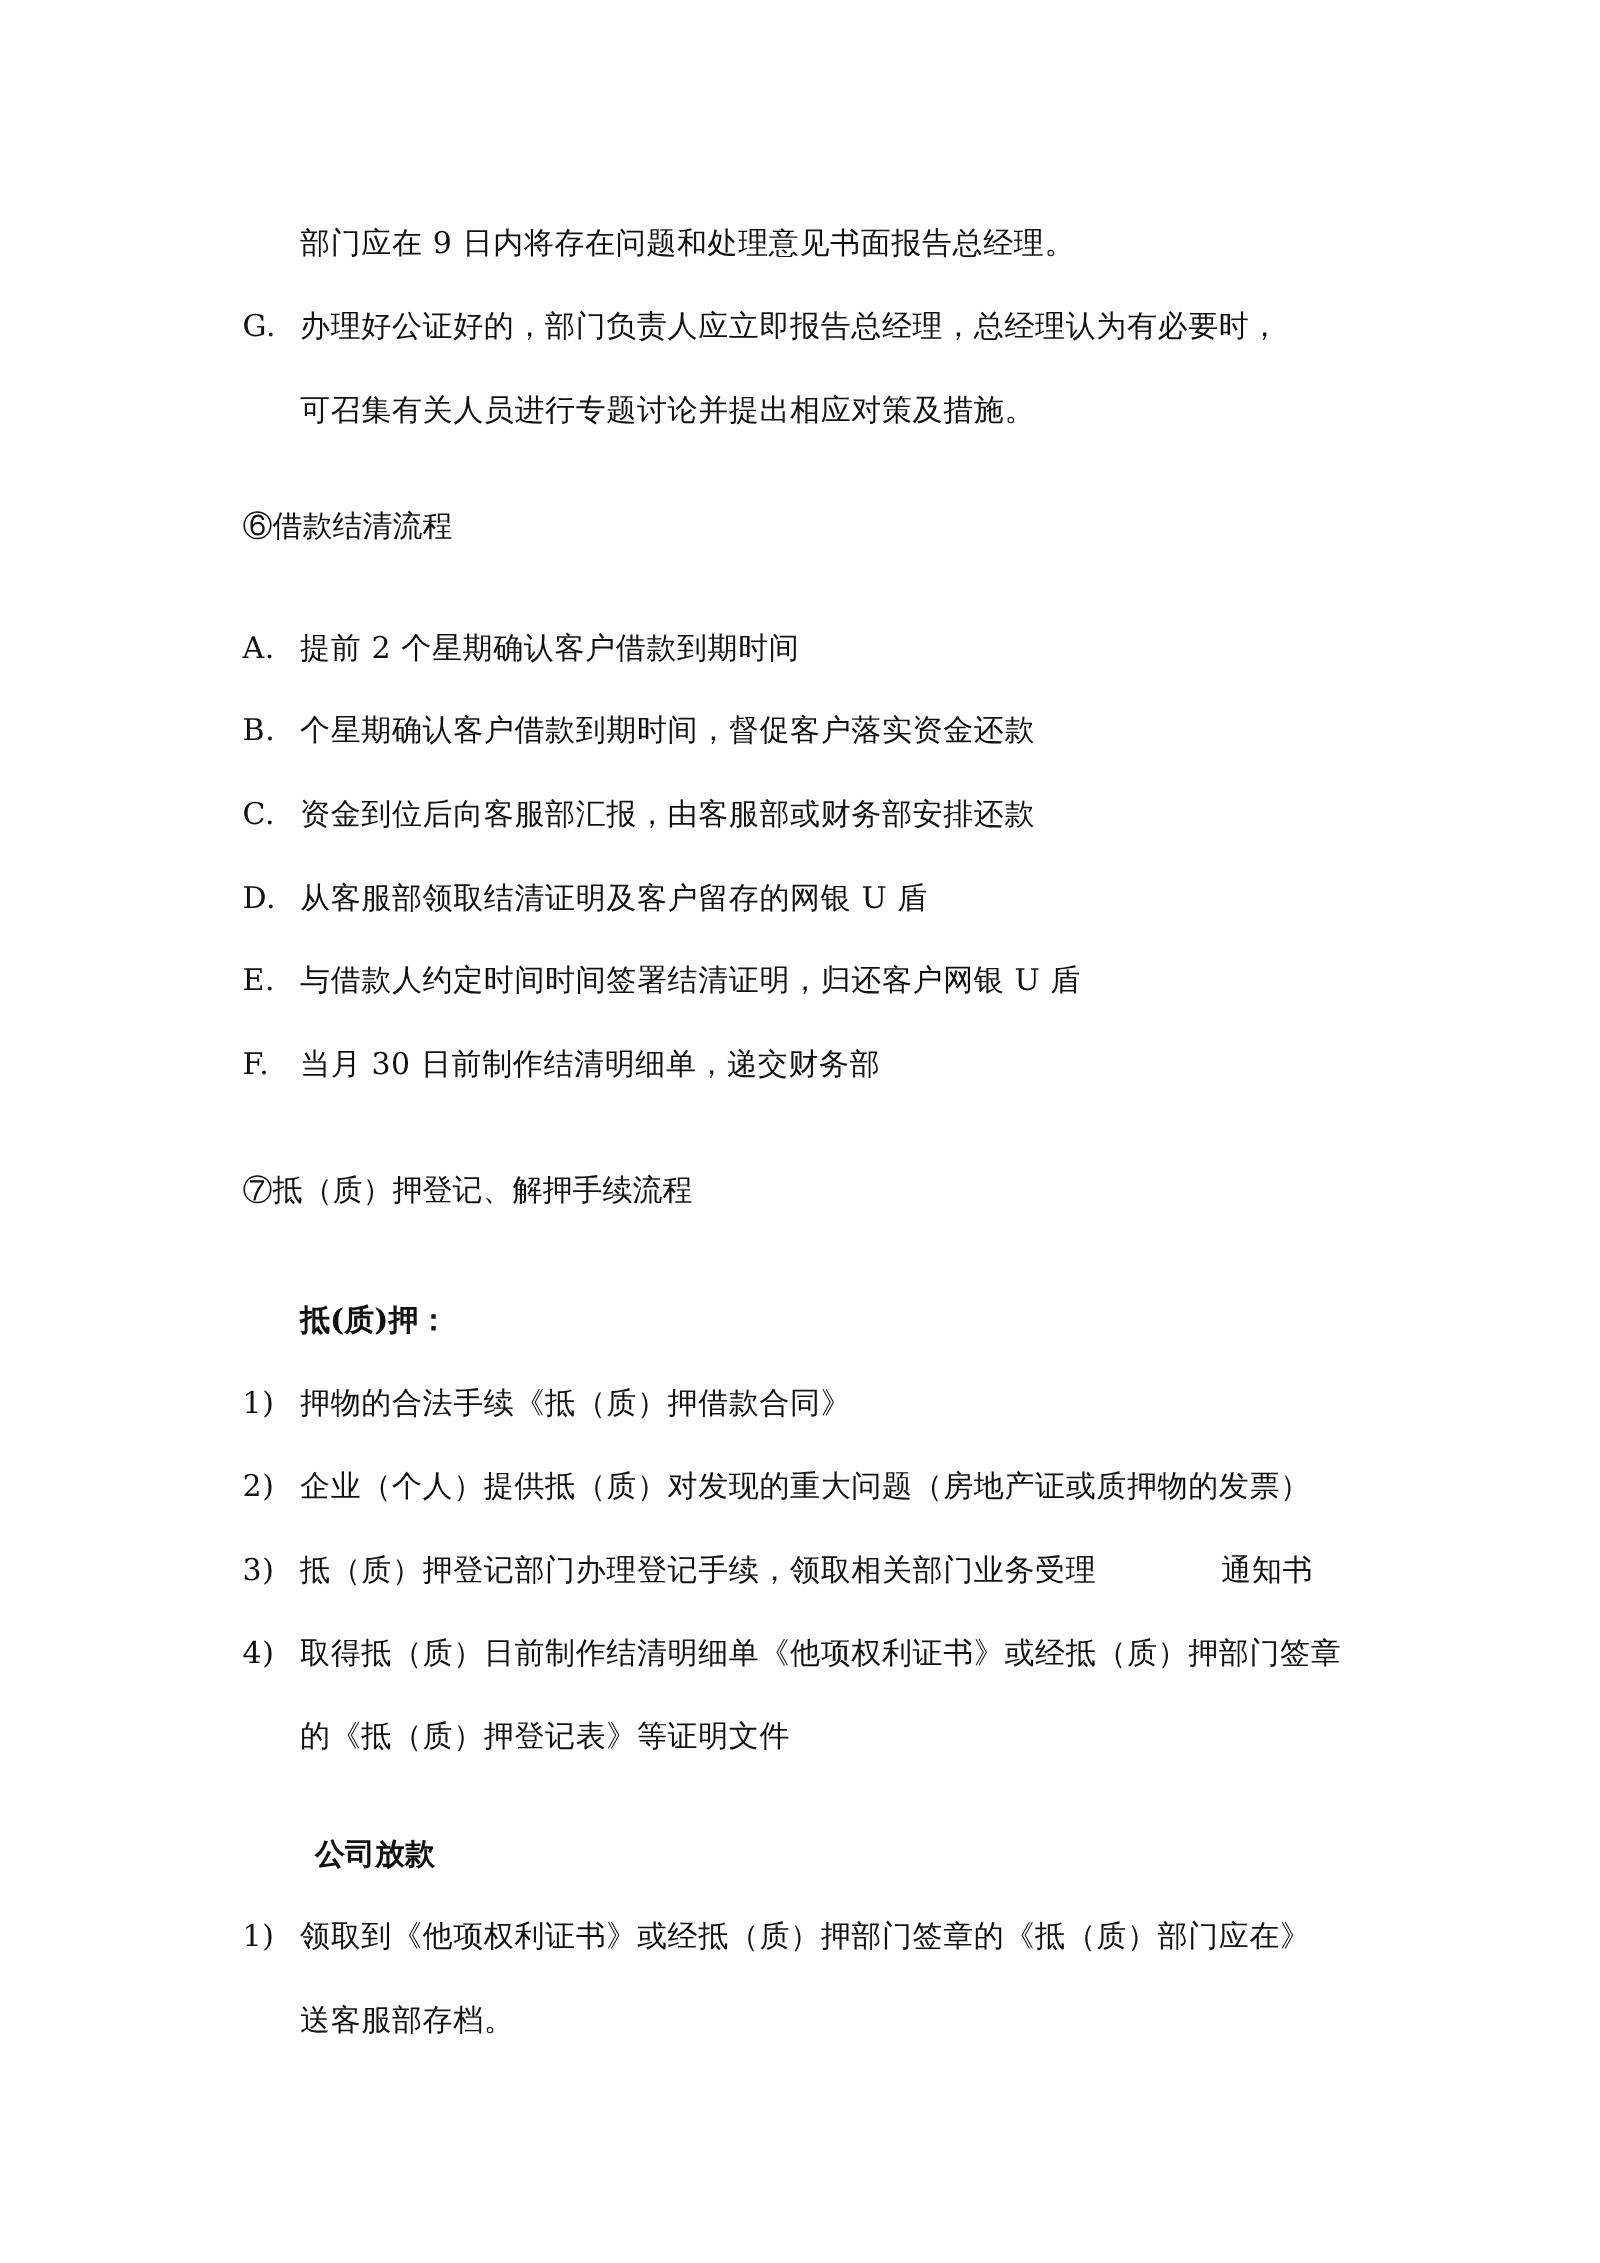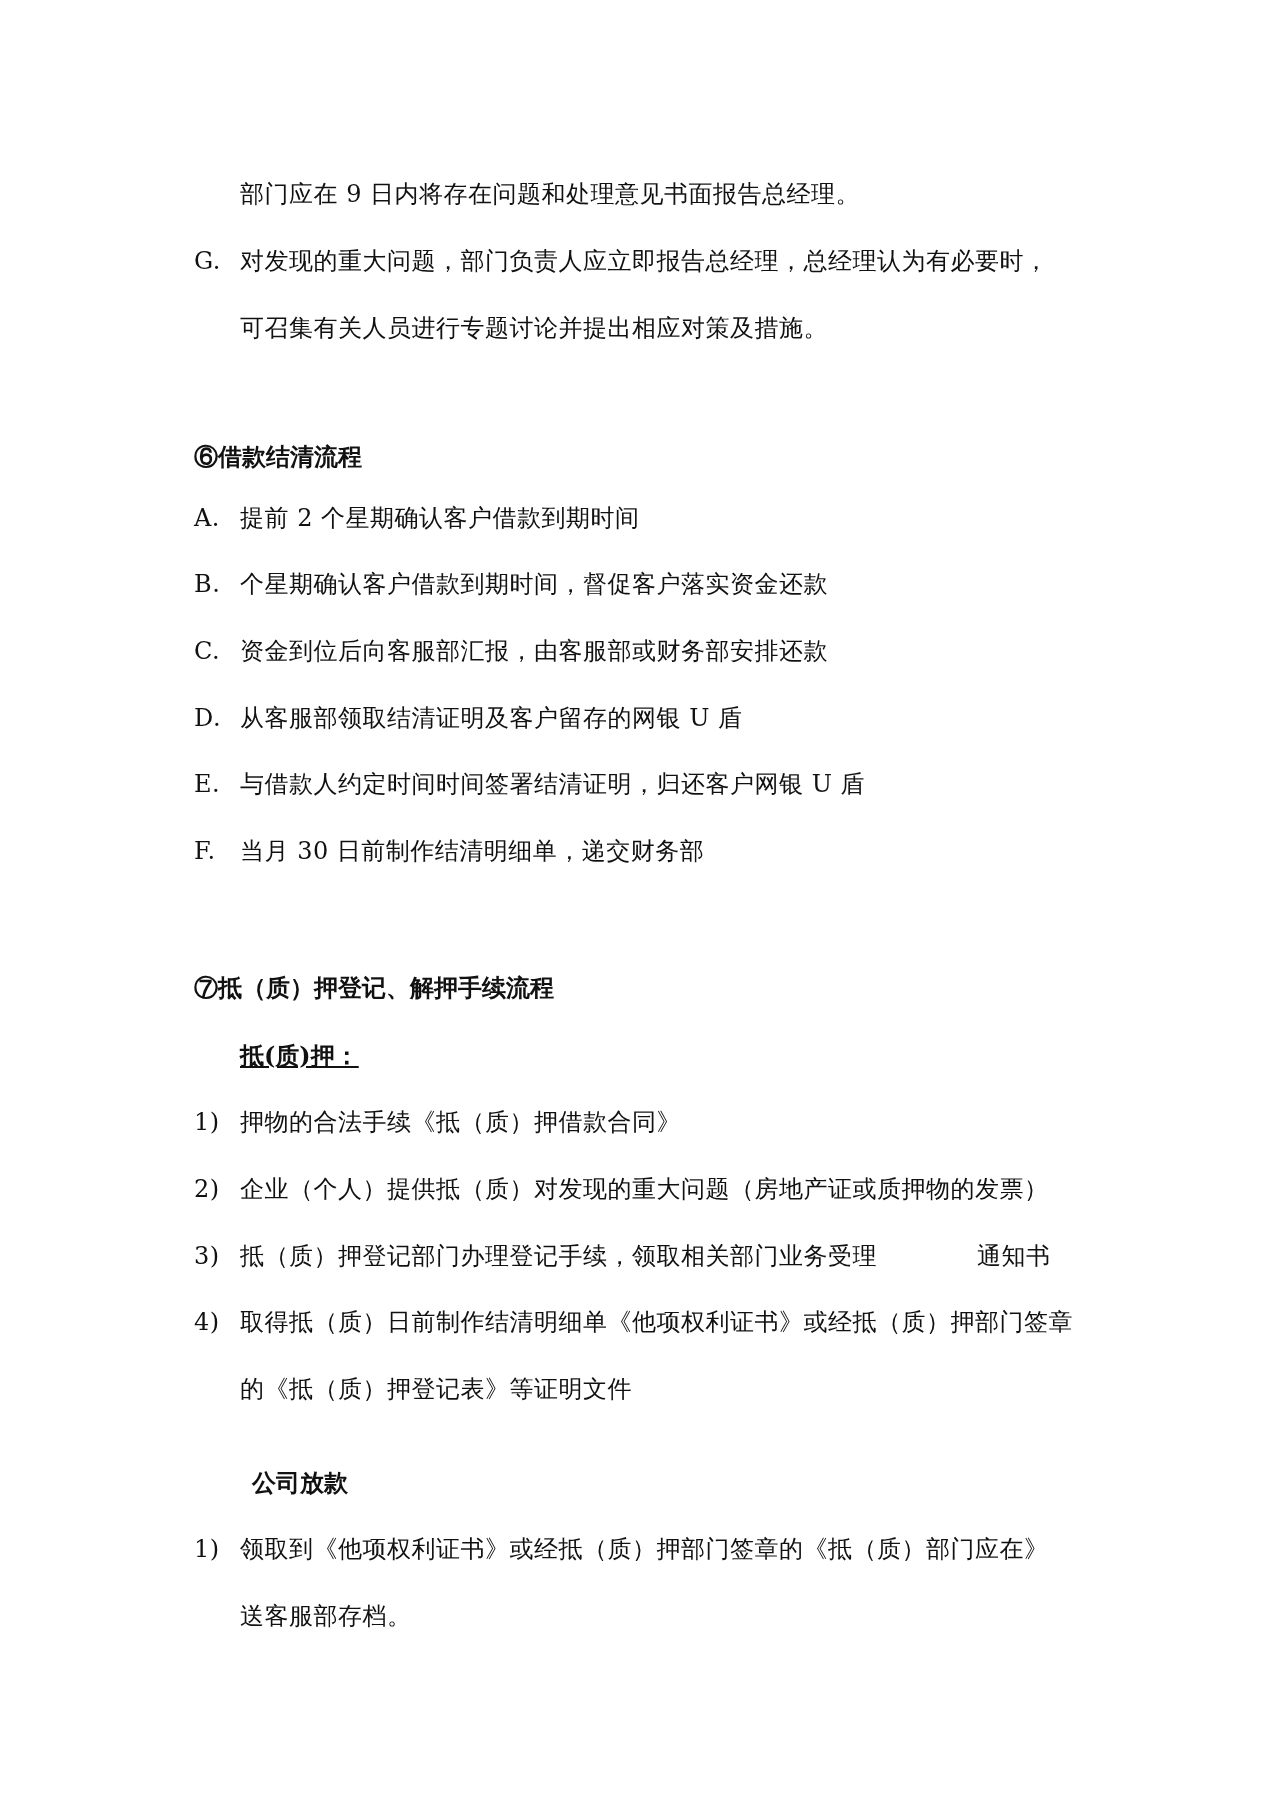--- a/index.html
+++ b/index.html
@@ -7,36 +7,36 @@
     width: 1280px; height: 1810px; position: relative; overflow: hidden;
     font-family: "DejaVu Serif", "Liberation Serif", serif;
     color: #111111;
   }
   .line {
     position: absolute; left: 0; font-size: 24px; line-height: 32px;
     white-space: nowrap; letter-spacing: 0.5px;
   }
   .marker { position: absolute; left: 194px; }
   .text { position: absolute; left: 240px; }
-  .heading { position: absolute; left: 194px; font-weight: bold; font-size: 24px; line-height: 32px; white-space: nowrap; margin-top: 36px; }
+  .heading { position: absolute; left: 194px; font-weight: normal; font-size: 24px; line-height: 32px; white-space: nowrap; }
   .subhead { position: absolute; left: 240px; font-weight: bold; font-size: 24px; line-height: 32px; white-space: nowrap; }
   .gap { display: inline-block; width: 100px; }
 </style>
 </head>
 <body>
 
 <div>
 
   <div class="line" style="top:178px;">
     <span class="text">部门应在 9 日内将存在问题和处理意见书面报告总经理。</span>
   </div>
 
   <div class="line" style="top:245px;">
     <span class="marker">G.</span>
-    <span class="text">对发现的重大问题，部门负责人应立即报告总经理，总经理认为有必要时，</span>
+    <span class="text">办理好公证好的，部门负责人应立即报告总经理，总经理认为有必要时，</span>
   </div>
   <div class="line" style="top:312px;">
     <span class="text">可召集有关人员进行专题讨论并提出相应对策及措施。</span>
   </div>
 
   <div class="heading" style="top:405px;">⑥借款结清流程</div>
 
   <div class="line" style="top:502px;">
     <span class="marker">A.</span>
     <span class="text">提前 2 个星期确认客户借款到期时间</span>
@@ -57,21 +57,21 @@
     <span class="marker">E.</span>
     <span class="text">与借款人约定时间时间签署结清证明，归还客户网银 U 盾</span>
   </div>
   <div class="line" style="top:835px;">
     <span class="marker">F.</span>
     <span class="text">当月 30 日前制作结清明细单，递交财务部</span>
   </div>
 
   <div class="heading" style="top:936px;">⑦抵（质）押登记、解押手续流程</div>
 
-  <div class="subhead" style="top:1040px;text-decoration:underline;">抵(质)押：</div>
+  <div class="subhead" style="top:1040px;">抵(质)押：</div>
 
   <div class="line" style="top:1106px;">
     <span class="marker">1)</span>
     <span class="text">押物的合法手续《抵（质）押借款合同》</span>
   </div>
   <div class="line" style="top:1173px;">
     <span class="marker">2)</span>
     <span class="text">企业（个人）提供抵（质）对发现的重大问题（房地产证或质押物的发票）</span>
   </div>
   <div class="line" style="top:1240px;">

